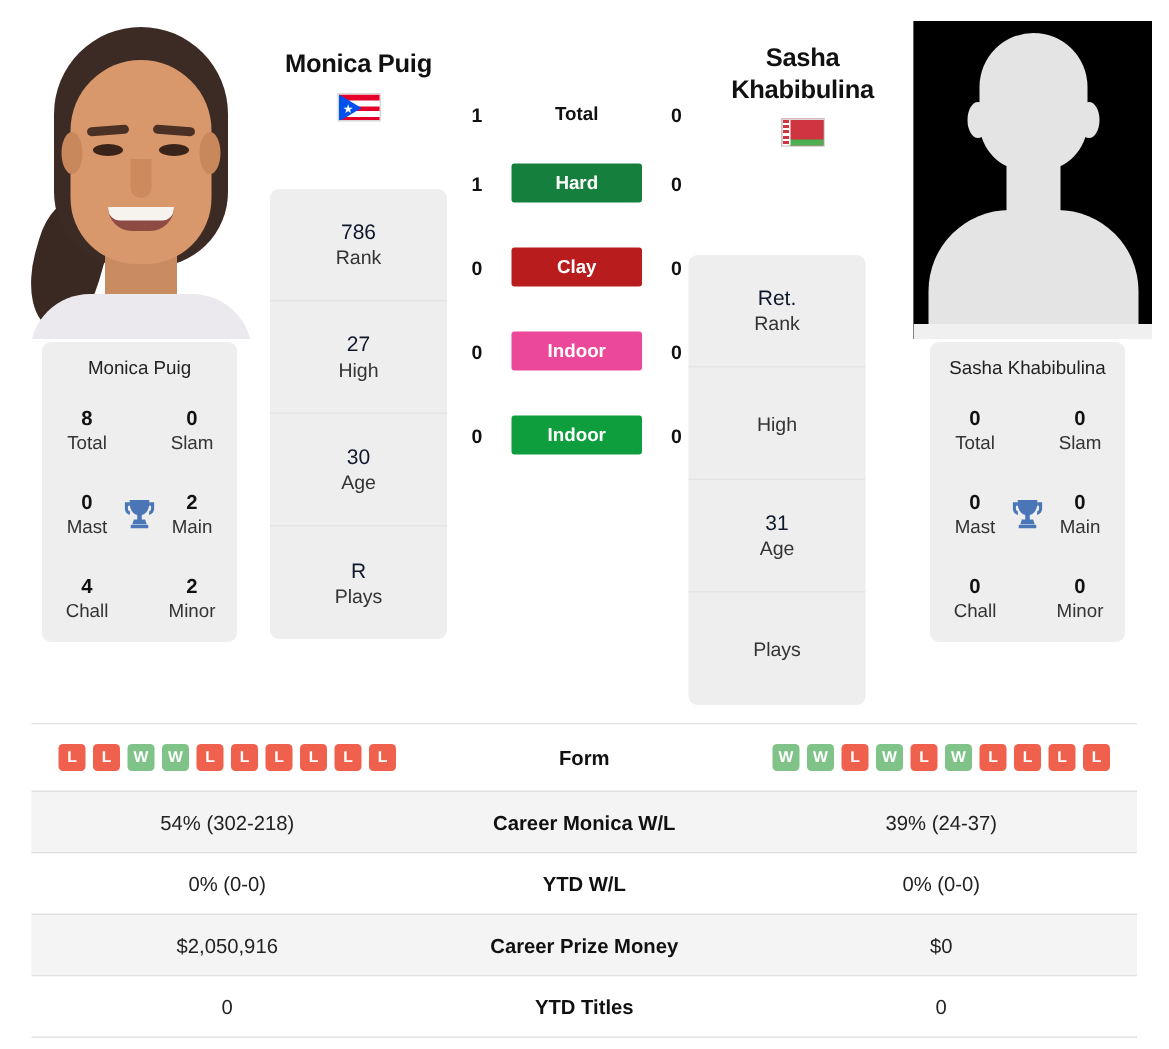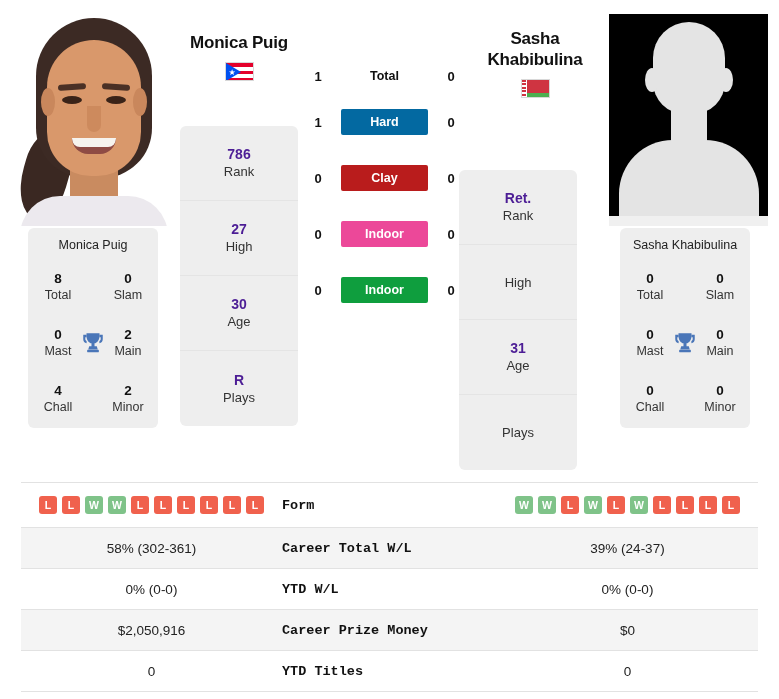--- a/index.html
+++ b/index.html
@@ -183,22 +183,22 @@
     height: 75px;
     display: flex;
     flex-direction: column;
     align-items: center;
     justify-content: center;
     border-bottom: 1px solid #e4e4e4;
   }
   .info-cell:last-child { border-bottom: none; }
   .info-val {
     font-size: 14px;
-    font-weight: bold;
-    color: #4c1d95;
+    font-weight: normal;
+    color: #0f172a;
     line-height: 18px;
     min-height: 1px;
   }
   .info-lbl {
     font-size: 13px;
     color: #333333;
     line-height: 18px;
   }
 
   
@@ -253,24 +253,24 @@
   .srow.alt { background: #f4f4f4; }
   .srow.form-row { height: 45px; }
   .scell-l, .scell-r {
     flex: 1;
     text-align: center;
     font-size: 13.5px;
     color: #222222;
   }
   .scell-m {
     width: 215px;
+    text-align: center;
     font-size: 13.5px;
     font-weight: bold;
     color: #111111;
-    font-family: Liberation Mono, monospace;
   }
   .form-strip {
     display: flex;
     gap: 5px;
     justify-content: center;
   }
   .fb {
     width: 18px; height: 18px;
     border-radius: 3px;
     color: #ffffff;
@@ -345,21 +345,21 @@
     <div class="surface-col">
 
       <div class="surface-row total-row">
         <div class="sv">1</div>
         <div class="badge plain">Total</div>
         <div class="sv right">0</div>
       </div>
 
       <div class="surface-row">
         <div class="sv">1</div>
-        <div class="badge" style="background:#0369a1">Hard</div>
+        <div class="badge" style="background:#15803d">Hard</div>
         <div class="sv right">0</div>
       </div>
 
       <div class="surface-row">
         <div class="sv">0</div>
         <div class="badge" style="background:#b91c1c">Clay</div>
         <div class="sv right">0</div>
       </div>
 
       <div class="surface-row">
@@ -526,22 +526,22 @@
             <div class="fb W">W</div>
             <div class="fb L">L</div>
             <div class="fb L">L</div>
             <div class="fb L">L</div>
             <div class="fb L">L</div>
           </div>
       </div>
     </div>
 
     <div class="srow alt">
-      <div class="scell-l">58% (302-361)</div>
-      <div class="scell-m">Career Total W/L</div>
+      <div class="scell-l">54% (302-218)</div>
+      <div class="scell-m">Career Monica W/L</div>
       <div class="scell-r">39% (24-37)</div>
     </div>
 
     <div class="srow">
       <div class="scell-l">0% (0-0)</div>
       <div class="scell-m">YTD W/L</div>
       <div class="scell-r">0% (0-0)</div>
     </div>
 
     <div class="srow alt">

